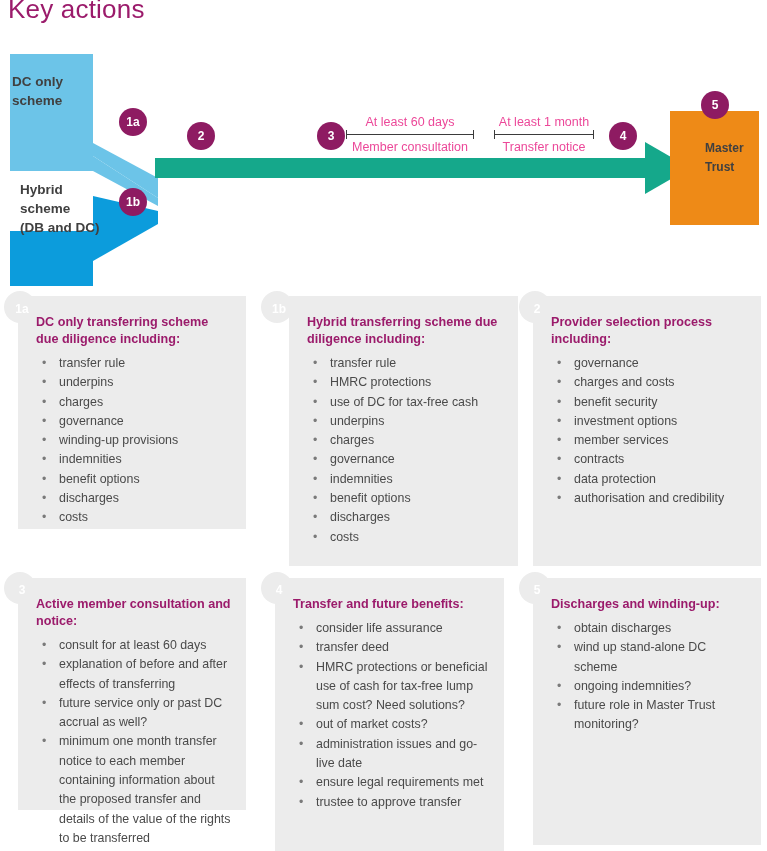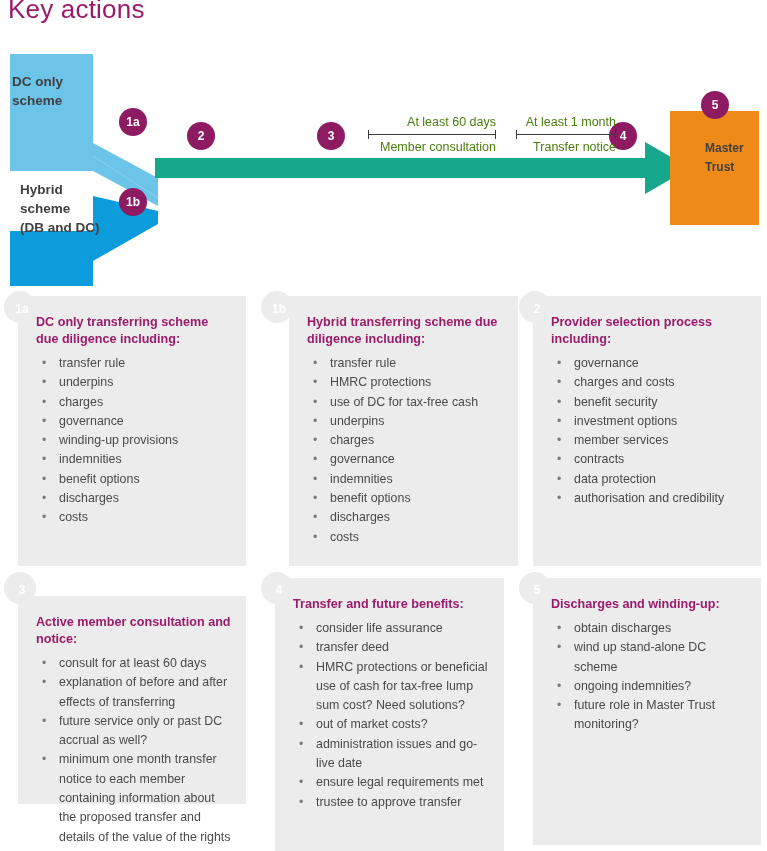--- a/index.html
+++ b/index.html
@@ -32,21 +32,21 @@
   .badge{
     position:absolute;border-radius:50%;
     background:#8E1B62;color:#fff;font-weight:bold;
     display:flex;align-items:center;justify-content:center;
     box-sizing:border-box;
   }
   .badge.flow{width:28px;height:28px;font-size:12px;}
   .badge.card{width:28px;height:28px;font-size:12px;}
 
   
-  .span-wrap{position:absolute;text-align:right;color:#4d7c0f;font-size:12.5px;line-height:16px;margin-left:22px;}
+  .span-wrap{position:absolute;text-align:center;color:#ec4899;font-size:12.5px;line-height:16px;}
   .span-top{white-space:nowrap;}
   .span-bot{white-space:nowrap;}
   .span-rule{position:relative;height:9px;}
   .span-rule .line{position:absolute;left:0;right:0;top:4px;height:1.4px;background:#3b3b3b;}
   .span-rule .cap{position:absolute;top:0;width:1.4px;height:9px;background:#3b3b3b;}
   .span-rule .cap.l{left:0;}
   .span-rule .cap.r{right:0;}
 
   
   .card{
@@ -113,21 +113,21 @@
       <div class="line"></div>
         <div class="cap l"></div>
         <div class="cap r"></div>
     </div>
     <div class="span-bot">Transfer notice</div>
   </div>
 </div>
 
 <div id="cards">
 
-  <div class="card" style="left:18px;top:296px;width:228px;height:270px;">
+  <div class="card" style="left:18px;top:296px;width:228px;height:233px;">
     <div class="card-title">DC only transferring scheme due diligence including:</div>
     <ul>
         <li><span class="bl">•</span><span>transfer rule</span></li>
         <li><span class="bl">•</span><span>underpins</span></li>
         <li><span class="bl">•</span><span>charges</span></li>
         <li><span class="bl">•</span><span>governance</span></li>
         <li><span class="bl">•</span><span>winding-up provisions</span></li>
         <li><span class="bl">•</span><span>indemnities</span></li>
         <li><span class="bl">•</span><span>benefit options</span></li>
         <li><span class="bl">•</span><span>discharges</span></li>
@@ -161,21 +161,21 @@
         <li><span class="bl">•</span><span>benefit security</span></li>
         <li><span class="bl">•</span><span>investment options</span></li>
         <li><span class="bl">•</span><span>member services</span></li>
         <li><span class="bl">•</span><span>contracts</span></li>
         <li><span class="bl">•</span><span>data protection</span></li>
         <li><span class="bl">•</span><span>authorisation and credibility</span></li>
       </ul>
   </div>
   <div class="badge card" style="position:absolute;left:519px;top:291px;">2</div>
 
-  <div class="card" style="left:18px;top:578px;width:228px;height:208px;margin-top:18px;">
+  <div class="card" style="left:18px;top:578px;width:228px;height:232px;">
     <div class="card-title">Active member consultation and notice:</div>
     <ul>
         <li><span class="bl">•</span><span>consult for at least 60 days</span></li>
         <li><span class="bl">•</span><span>explanation of before and after effects of transferring</span></li>
         <li><span class="bl">•</span><span>future service only or past DC accrual as well?</span></li>
         <li><span class="bl">•</span><span>minimum one month transfer notice to each member containing information about the proposed transfer and details of the value of the rights to be transferred</span></li>
       </ul>
   </div>
   <div class="badge card" style="position:absolute;left:4px;top:572px;">3</div>
 

